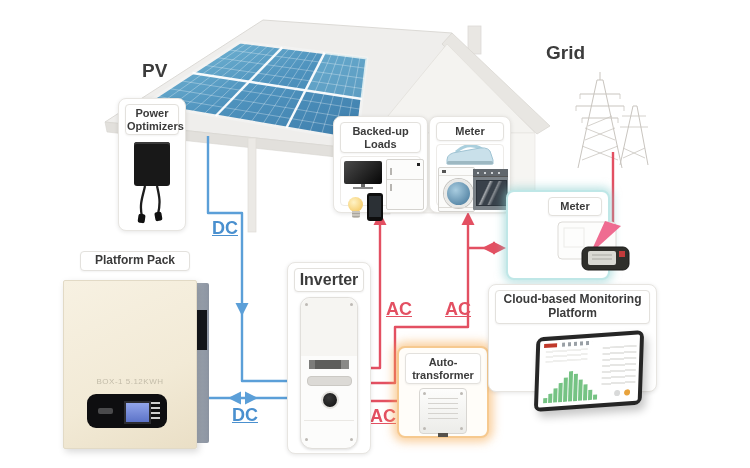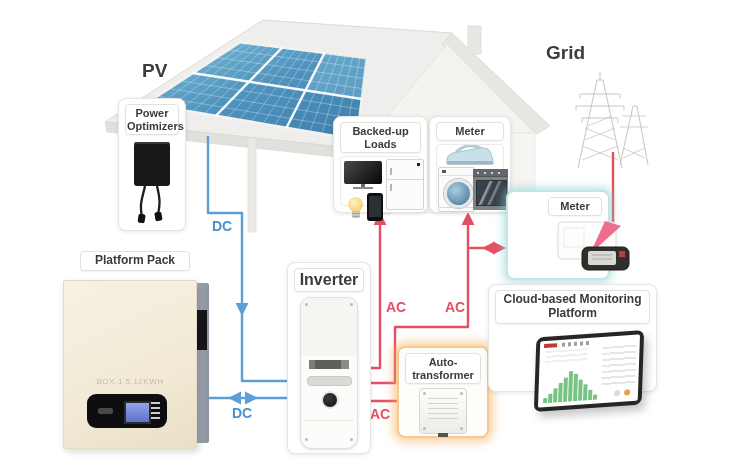--- a/index.html
+++ b/index.html
@@ -8,21 +8,21 @@
   .abs{position:absolute;}
 
   
   .card{position:absolute;background:#fff;border:1px solid #e7e5e1;border-radius:8px;
         box-shadow:0 1px 4px rgba(0,0,0,.10);box-sizing:border-box;display:flex;flex-direction:column;}
   .label-box{background:#fff;border:1px solid #e3e1dd;border-radius:4px;margin:5px 6px 3px;
              padding:2px 1px;font-weight:bold;font-size:11px;line-height:1.15;text-align:center;
              color:#3b3b3b;box-shadow:0 1px 2px rgba(0,0,0,.05);}
   .icon-area{position:relative;flex:1;margin:0 6px 6px;border:1px solid #edebe8;border-radius:4px;background:#fff;}
   .big-label{position:absolute;font-size:19px;font-weight:bold;color:#3c3c3c;}
-  .wire-label{position:absolute;font-size:14px;font-weight:bold;}
+  .wire-label{position:absolute;font-size:18px;font-weight:bold;text-decoration:underline;}
   .wire-label.dc{color:#4a90cf;}
   .wire-label.ac{color:#e35062;}
 
   
   .meter-card{border:2px solid #bfe7e7;box-shadow:0 0 9px 3px rgba(137,206,206,.55);padding-left:34px;}
   .at-card{border:2px solid #f6c98f;box-shadow:0 0 10px 4px rgba(245,169,80,.55);background:#fffdf9;}
 
   
   .battery{position:absolute;left:63px;top:280px;width:146px;height:168px;}
   .bat-side{position:absolute;right:0;top:3px;width:16px;height:160px;

